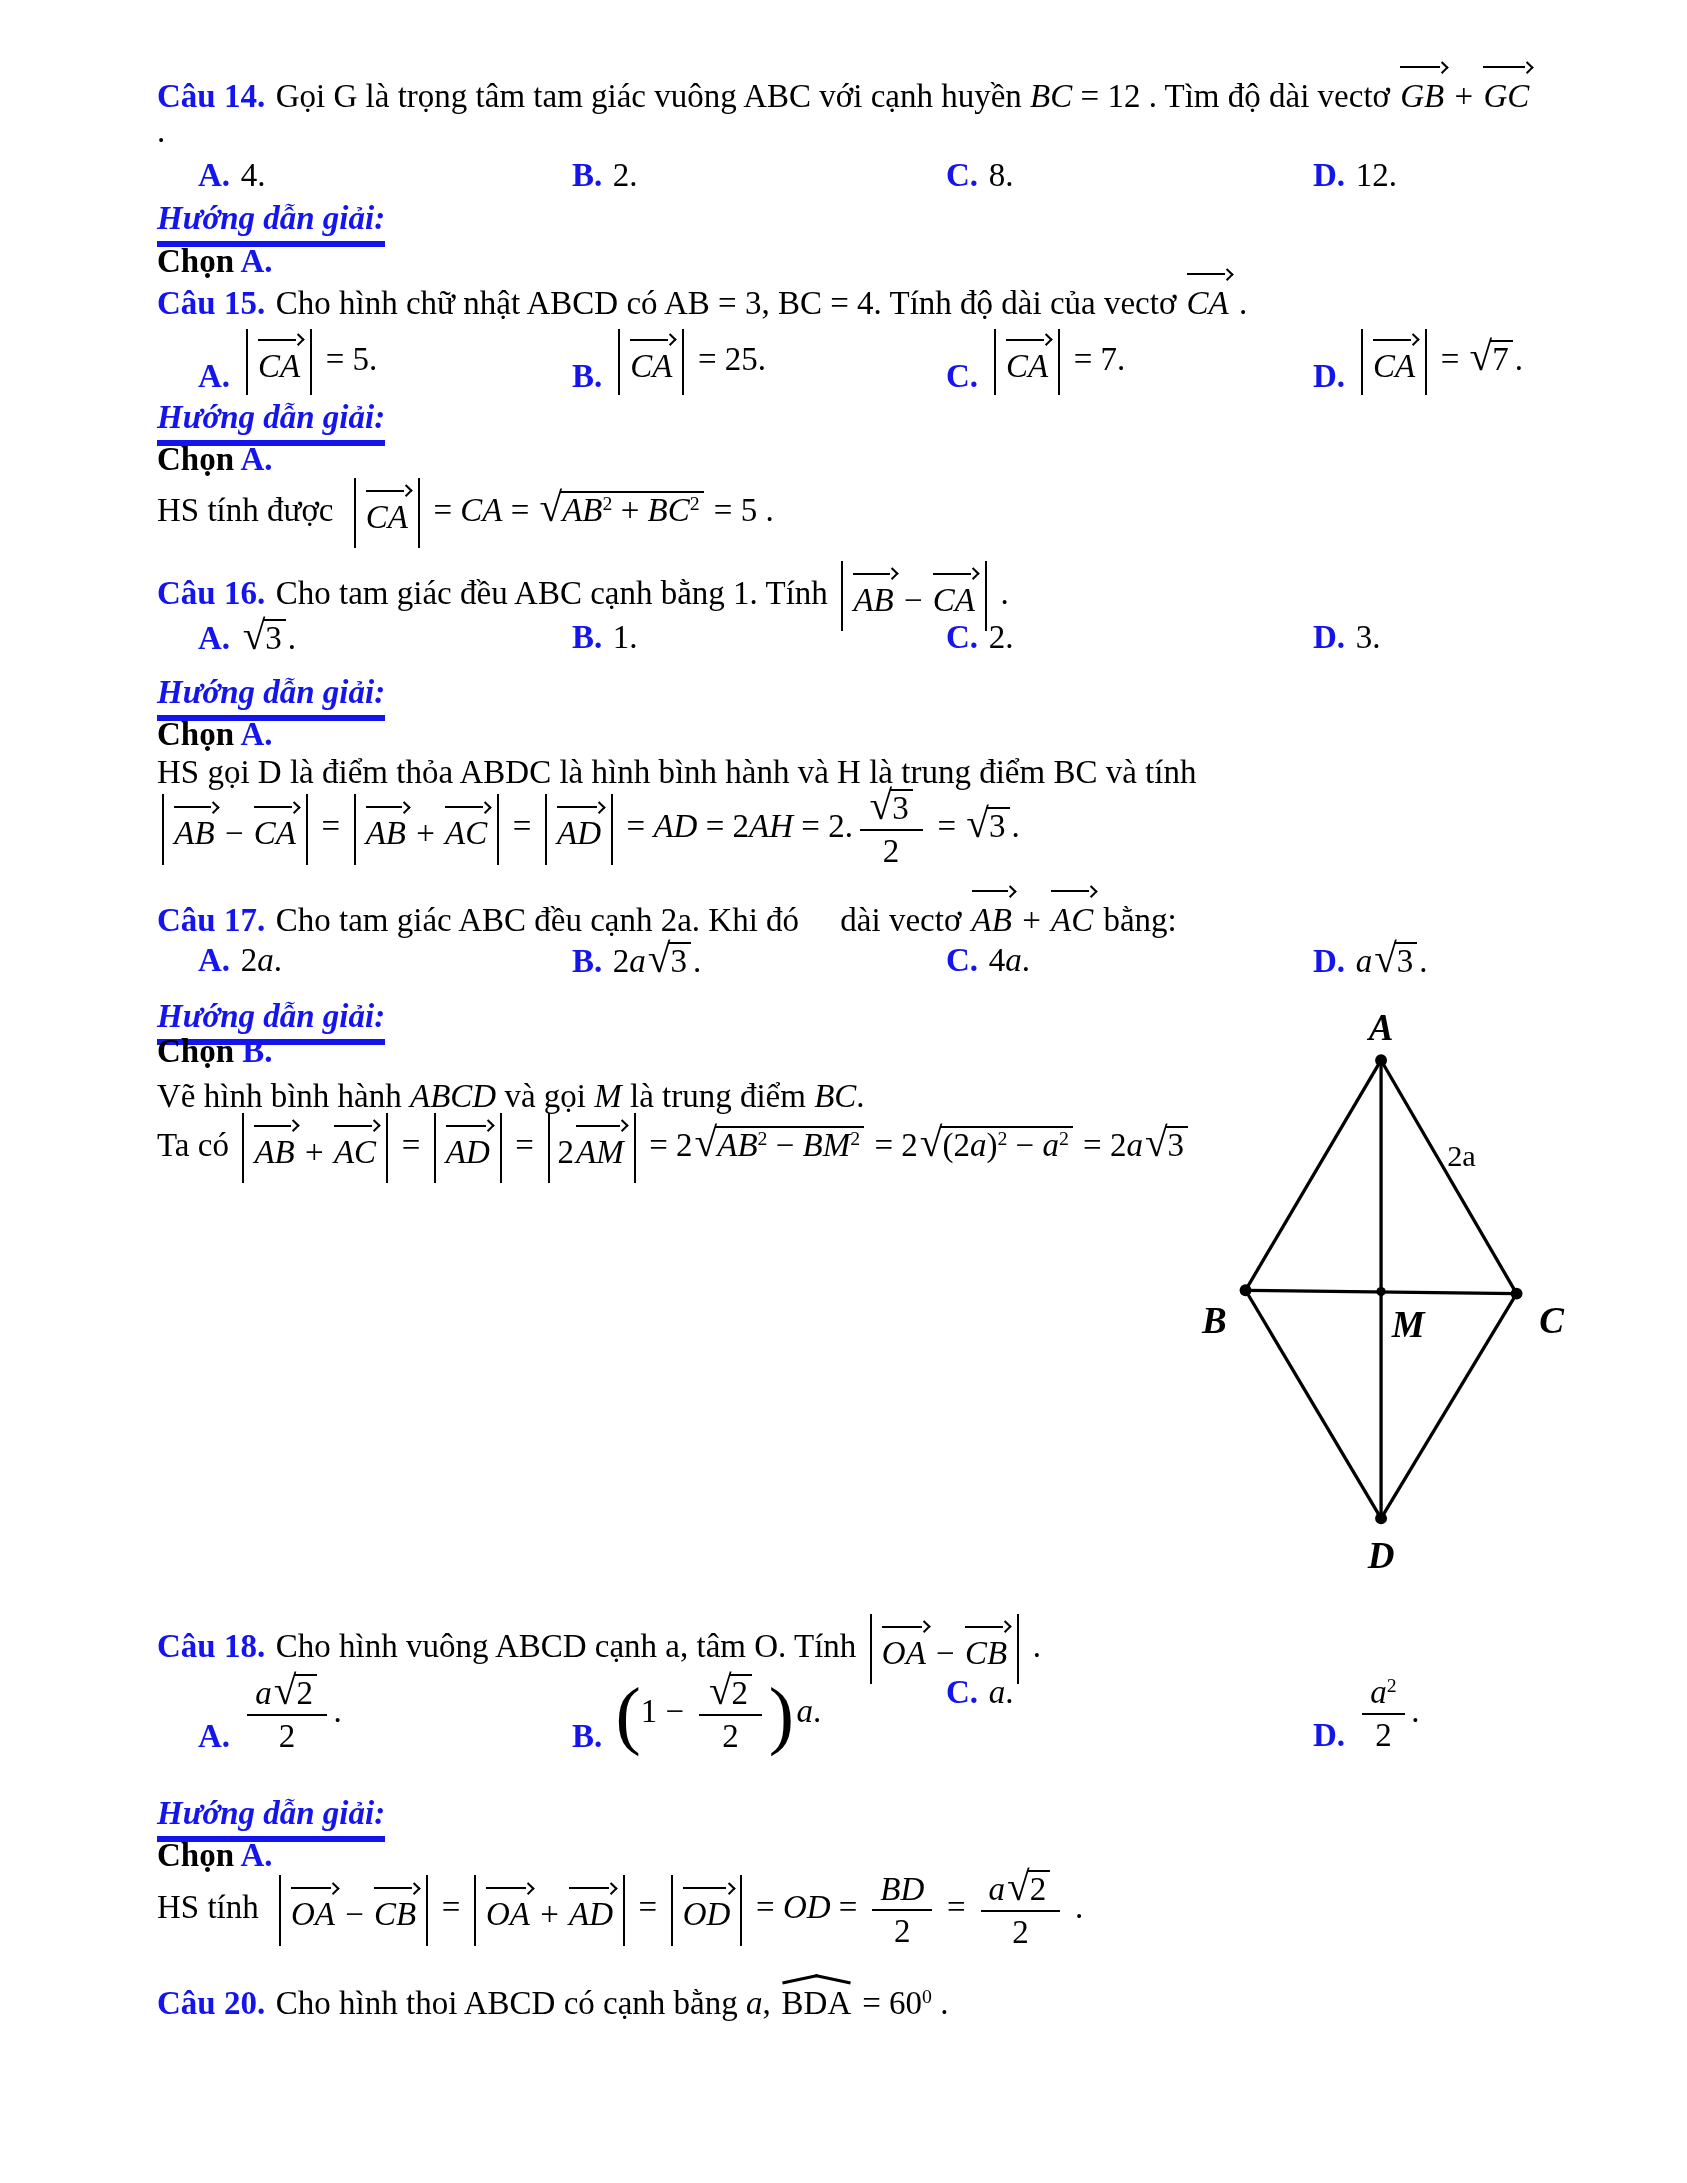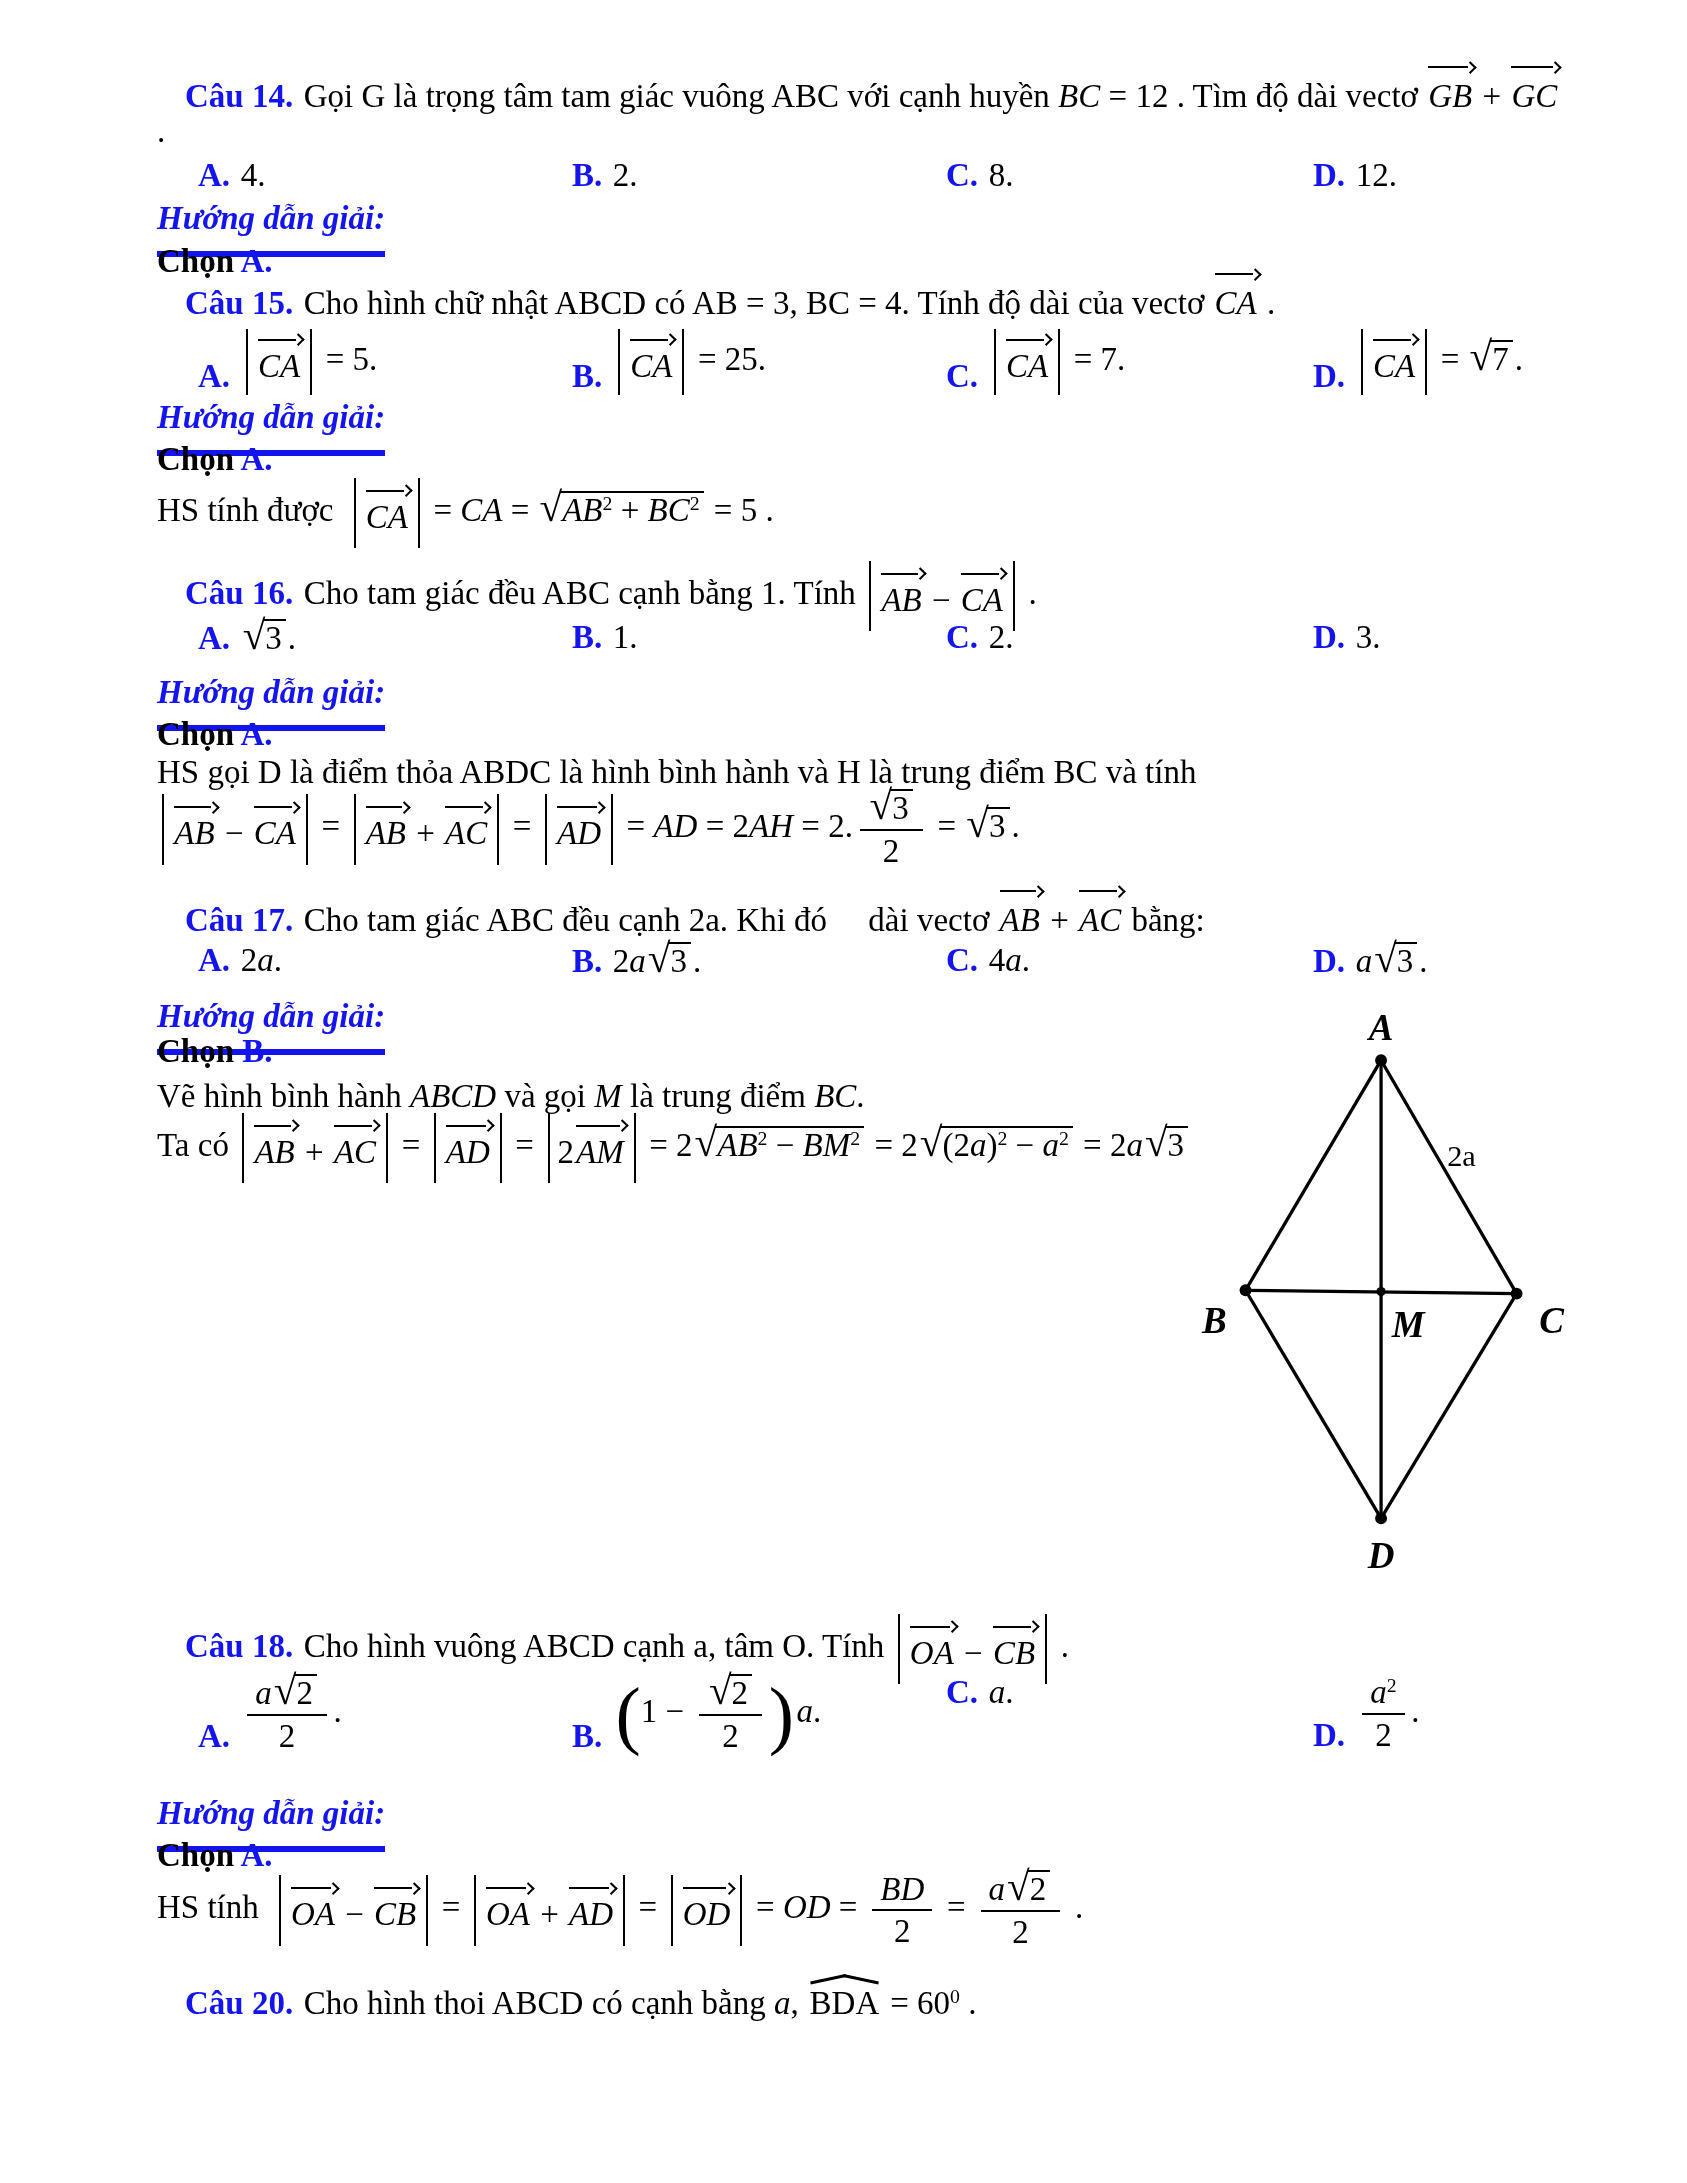--- a/index.html
+++ b/index.html
@@ -3,24 +3,24 @@
 <meta charset="utf-8">
 <style>
   html,body{margin:0;padding:0;background:#ffffff;}
   body{
     width:1687px;height:2183px;position:relative;
     font-family:"Liberation Serif", serif;
     font-size:33px;color:#000;
   }
   .page{position:absolute;inset:0;background:#fff;overflow:hidden;}
   .line{position:absolute;left:157px;white-space:nowrap;line-height:1.25;}
-  .qlabel{color:var(--accent,#1414ee);font-weight:bold;margin-right:10.6px;margin-left:28px;}
+  .qlabel{color:var(--accent,#1414ee);font-weight:bold;margin-right:10.6px;}
   .guide-text{
     color:var(--accent,#1414ee);font-weight:bold;font-style:italic;
-    display:inline-block;border-bottom:6px solid var(--accent,#1414ee);padding-bottom:12px;
+    display:inline-block;border-bottom:6px solid var(--accent,#1414ee);padding-bottom:2px;
   }
   .choose{font-weight:bold;}
   .choose-letter{color:var(--accent,#1414ee);}
   .opt{position:absolute;display:flex;align-items:flex-end;gap:10.6px;white-space:nowrap;}
   .letter{color:var(--accent,#1414ee);font-weight:bold;}
   .sol-prefix{margin-right:6.6px;text-align:center;}
 
   
   .math{display:inline;}
   .mt{font-style:normal;}

